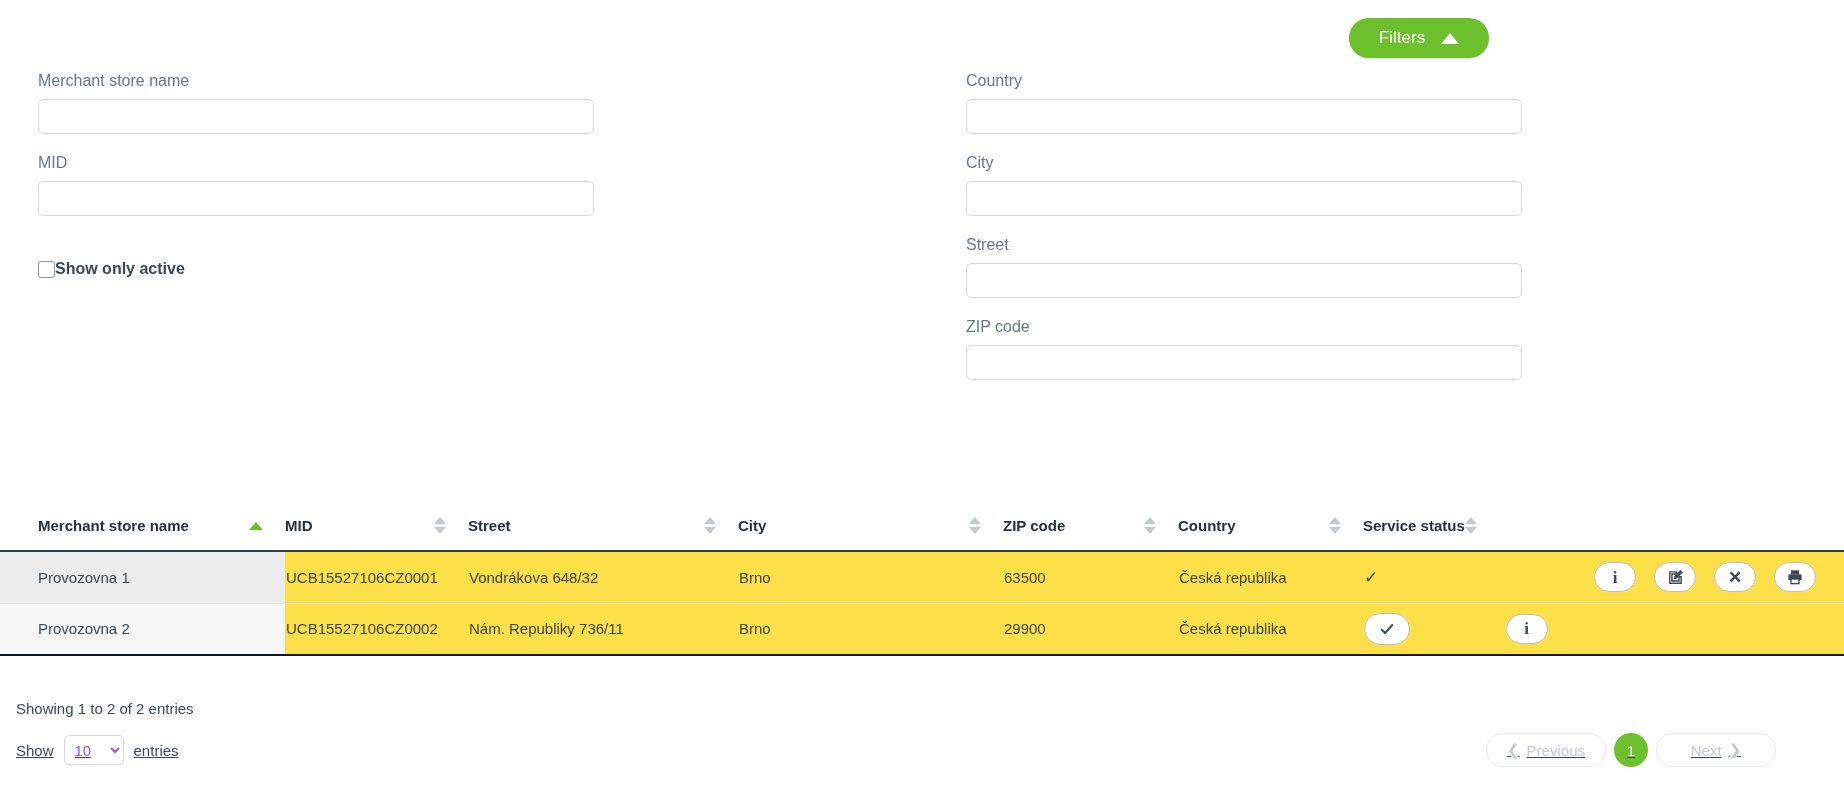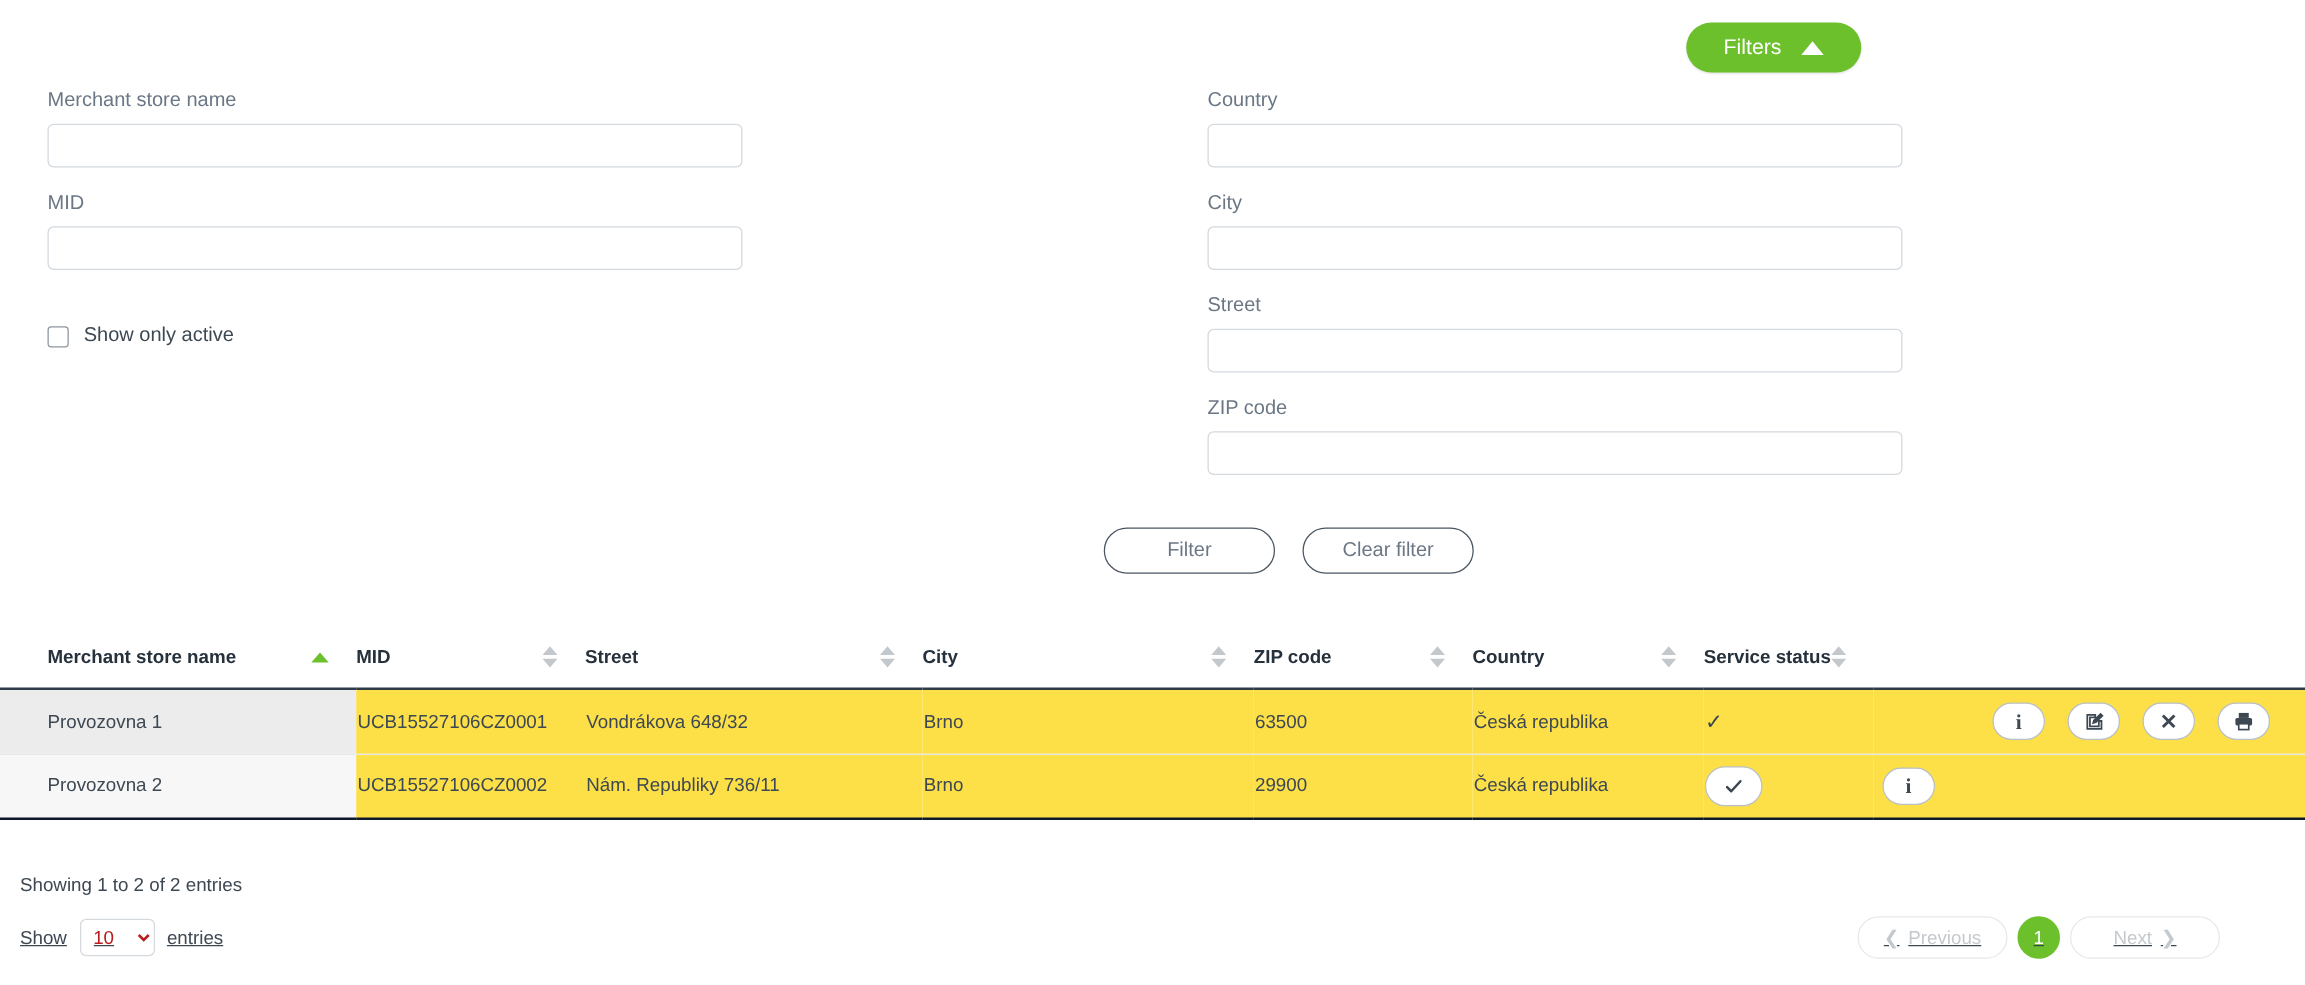--- a/index.html
+++ b/index.html
@@ -49,22 +49,23 @@
   .field-input {
     display: block; width: 556px; height: 35px;
     border: 1px solid #d4d9de; border-radius: 5px;
     background: #ffffff; padding: 0 12px;
     font-size: 15px; color: #3d4852;
     font-family: "Liberation Sans", sans-serif;
     outline: none;
   }
 
   .checkbox-row {
-    display: flex; align-items: center; gap: 12px;
+    display: flex; align-items: center; 
     margin-top: 44px;
+    font-weight: bold;
   }
   .cb-box {
     width: 17px; height: 17px;
     border: 1px solid #8b949e; border-radius: 3px;
     background: #fff; cursor: pointer;
   }
   .cb-label { font-size: 16px; color: #3d4852; }
 
   
   .filter-actions {
@@ -149,21 +150,21 @@
   .showing {
     font-size: 15px; color: #3d4852; padding-left: 16px;
   }
   .foot-row {
     display: flex; align-items: center; justify-content: space-between;
     margin-top: 16px; padding: 0 16px 0 16px; text-decoration: underline;
   }
   .length-ctl { display: flex; align-items: center; gap: 10px; font-size: 15px; color: #3d4852; }
   .length-select {
     height: 30px; border: 1px solid #d4d9de; border-radius: 5px;
-    background: #fff; font-size: 15px; color: #b91c1c;
+    background: #fff; font-size: 15px; color: #8b5cf6;
     padding: 0 6px; font-family: "Liberation Sans", sans-serif;
     cursor: pointer;
   }
   .pagination { display: flex; align-items: center; gap: 8px; padding-right: 52px; }
   .page-btn {
     min-width: 120px; height: 34px;
     border: 1px solid #e6e8ea; border-radius: 20px;
     background: #ffffff; color: #c4c9ce;
     font-size: 15px; cursor: pointer;
     display: inline-flex; align-items: center; justify-content: center; gap: 7px;
@@ -217,24 +218,20 @@
     <div class="field">
       <label class="field-label">Street</label>
       <input class="field-input" type="text" value="" style="">
     </div>
     <div class="field">
       <label class="field-label">ZIP code</label>
       <input class="field-input" type="text" value="" style="">
     </div>
   </div>
 
-  <div class="filter-actions">
-    <button class="pill-btn">Filter</button>
-    <button class="pill-btn">Clear filter</button>
-  </div>
 
   <div class="table-wrap">
     <table>
       <thead>
         <tr>
           <th class="c-name">
             <div class="th-inner">
               <span>Merchant store name</span>
               <span class="sort-asc"></span>
             </div>

